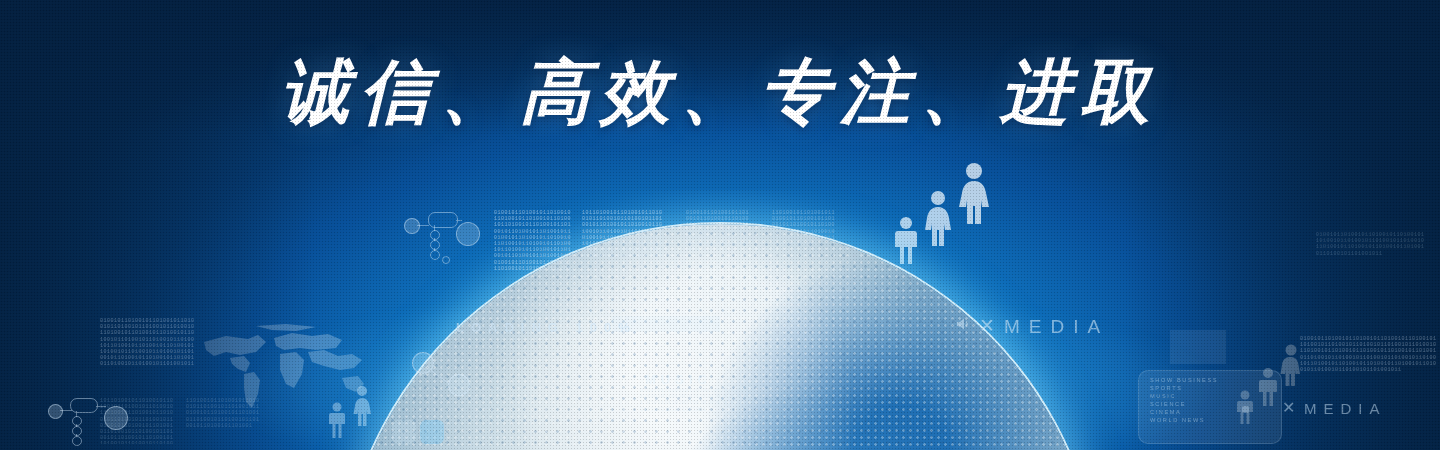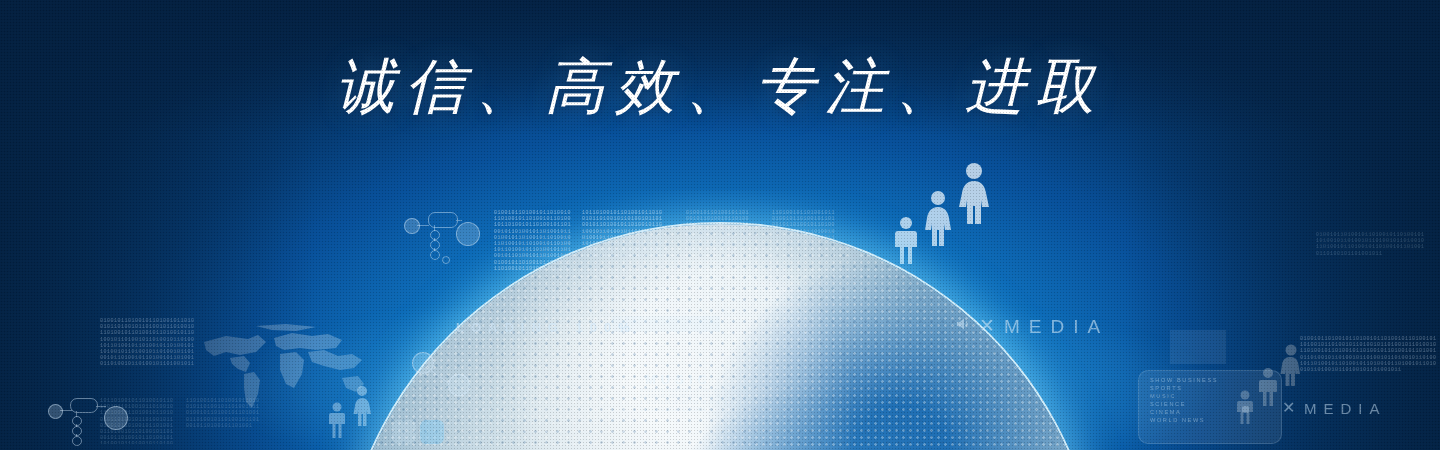--- a/index.html
+++ b/index.html
@@ -28,22 +28,22 @@
       radial-gradient(rgba(0,0,0,.20) 0.7px, rgba(0,0,0,0) 0.9px),
       radial-gradient(rgba(255,255,255,.05) 0.7px, rgba(255,255,255,0) 0.9px);
     background-size:3px 3px,3px 3px;
     background-position:0 0,1.5px 1.5px;
     opacity:.85;
   }
 
   
   .headline{
     position:absolute;left:0;right:0;top:56px;text-align:center;z-index:30;
-    color:#ffffff;font-size:60px;line-height:1.05;
-    font-family:"Liberation Serif",serif;font-weight:400;font-style:italic;
+    color:#ffffff;font-size:70px;line-height:1.05;
+    font-family:"Liberation Serif",serif;font-weight:700;font-style:italic;
     letter-spacing:10px;
     text-shadow:0 2px 10px rgba(0,30,70,.55),0 0 28px rgba(120,200,255,.30);
     white-space:nowrap;
   }
 
   
   .globe-wrap{position:absolute;left:0;right:0;bottom:0;height:260px;z-index:12;overflow:hidden;}
   .globe{
     position:absolute;left:50%;transform:translateX(-50%);
     top:34px;width:760px;height:760px;border-radius:50%;

